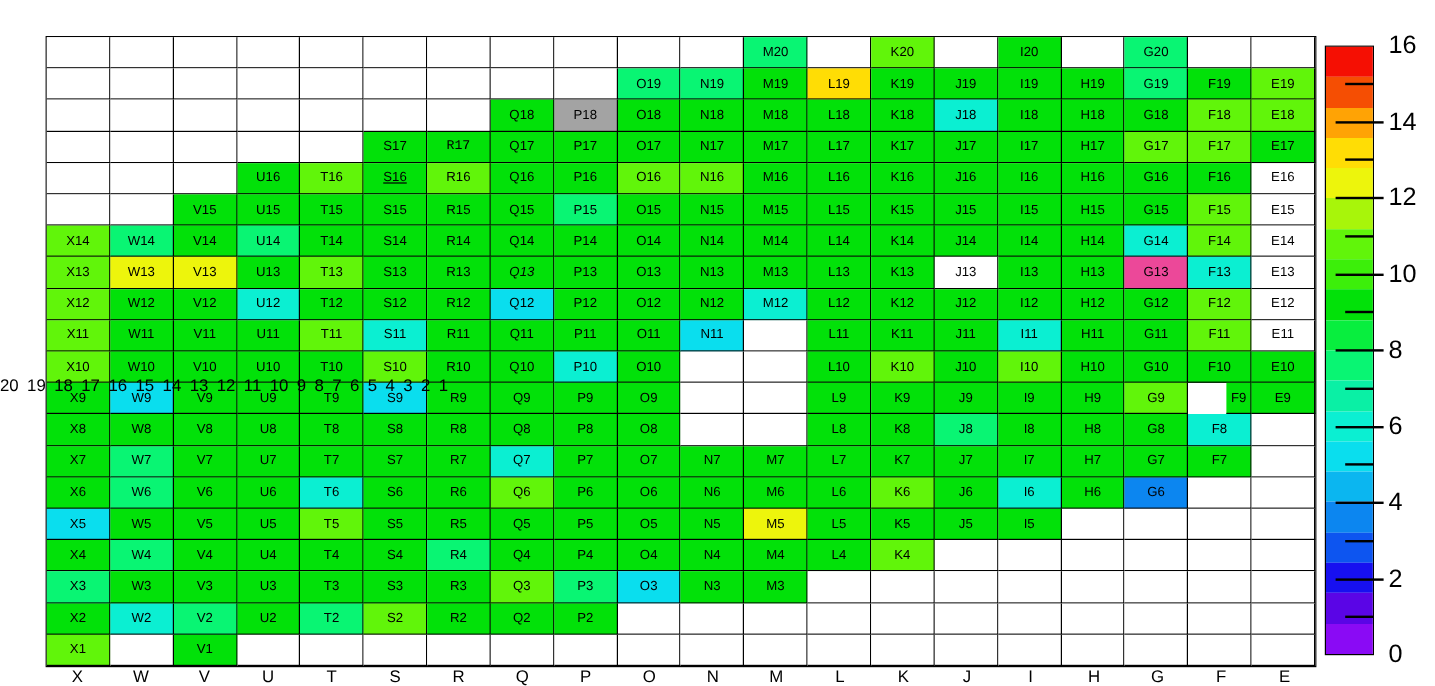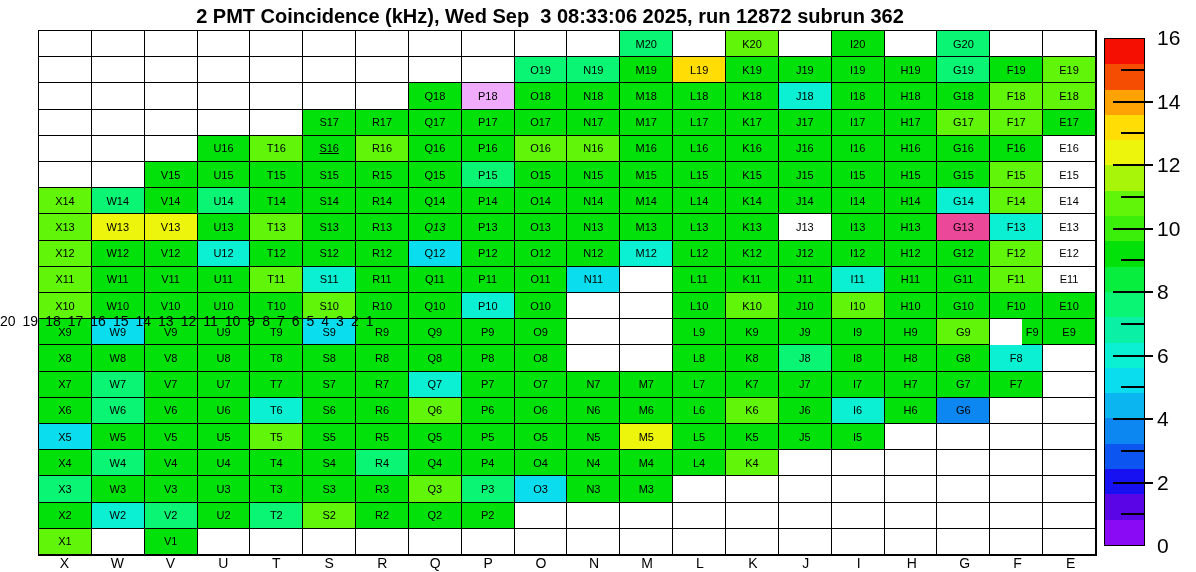--- a/index.html
+++ b/index.html
@@ -25,21 +25,20 @@
   #colorbar div{flex:1;}
   .cbtick{position:absolute;height:2px;background:#000;}
   .cbtick.major{left:1113px;width:40px;}
   .cbtick.minor{left:1121px;width:24px;}
   .cblabel{position:absolute;left:1157px;width:38px;font-size:21px;text-align:left;}
 </style>
 </head>
 <body>
 
 <div class="canvas">
-  <div class="title">2 PMT Coincidence (kHz), Wed Sep  3 08:33:06 2025, run 12872 subrun 362</div>
   <div id="grid">
       <div class="cell" style="background: rgb(255, 255, 255);"></div>
       <div class="cell" style="background: rgb(255, 255, 255);"></div>
       <div class="cell" style="background: rgb(255, 255, 255);"></div>
       <div class="cell" style="background: rgb(255, 255, 255);"></div>
       <div class="cell" style="background: rgb(255, 255, 255);"></div>
       <div class="cell" style="background: rgb(255, 255, 255);"></div>
       <div class="cell" style="background: rgb(255, 255, 255);"></div>
       <div class="cell" style="background: rgb(255, 255, 255);"></div>
       <div class="cell" style="background: rgb(255, 255, 255);"></div>
@@ -75,39 +74,39 @@
       <div class="cell" style="background: rgb(2, 225, 9);">F19</div>
       <div class="cell" style="background: rgb(97, 245, 10);">E19</div>
       <div class="cell" style="background: rgb(255, 255, 255);"></div>
       <div class="cell" style="background: rgb(255, 255, 255);"></div>
       <div class="cell" style="background: rgb(255, 255, 255);"></div>
       <div class="cell" style="background: rgb(255, 255, 255);"></div>
       <div class="cell" style="background: rgb(255, 255, 255);"></div>
       <div class="cell" style="background: rgb(255, 255, 255);"></div>
       <div class="cell" style="background: rgb(255, 255, 255);"></div>
       <div class="cell" style="background: rgb(2, 225, 9);">Q18</div>
-      <div class="cell" style="background: #f0abfc;">P18</div>
+      <div class="cell" style="background: #a3a3a3;">P18</div>
       <div class="cell" style="background: rgb(2, 225, 9);">O18</div>
       <div class="cell" style="background: rgb(2, 225, 9);">N18</div>
       <div class="cell" style="background: rgb(2, 225, 9);">M18</div>
       <div class="cell" style="background: rgb(2, 225, 9);">L18</div>
       <div class="cell" style="background: rgb(2, 225, 9);">K18</div>
       <div class="cell" style="background: rgb(11, 239, 210);">J18</div>
       <div class="cell" style="background: rgb(2, 225, 9);">I18</div>
       <div class="cell" style="background: rgb(2, 225, 9);">H18</div>
       <div class="cell" style="background: rgb(2, 225, 9);">G18</div>
       <div class="cell" style="background: rgb(97, 245, 10);">F18</div>
       <div class="cell" style="background: rgb(97, 245, 10);">E18</div>
       <div class="cell" style="background: rgb(255, 255, 255);"></div>
       <div class="cell" style="background: rgb(255, 255, 255);"></div>
       <div class="cell" style="background: rgb(255, 255, 255);"></div>
       <div class="cell" style="background: rgb(255, 255, 255);"></div>
       <div class="cell" style="background: rgb(255, 255, 255);"></div>
       <div class="cell" style="background: rgb(2, 225, 9);">S17</div>
-      <div class="cell" style="background: rgb(2, 225, 9);">R17</div>
+      <div class="cell" style="background: rgb(2, 225, 9); font-family: Liberation Mono, monospace;">R17</div>
       <div class="cell" style="background: rgb(2, 225, 9);">Q17</div>
       <div class="cell" style="background: rgb(2, 225, 9);">P17</div>
       <div class="cell" style="background: rgb(2, 225, 9);">O17</div>
       <div class="cell" style="background: rgb(2, 225, 9);">N17</div>
       <div class="cell" style="background: rgb(2, 225, 9);">M17</div>
       <div class="cell" style="background: rgb(2, 225, 9);">L17</div>
       <div class="cell" style="background: rgb(2, 225, 9);">K17</div>
       <div class="cell" style="background: rgb(2, 225, 9);">J17</div>
       <div class="cell" style="background: rgb(2, 225, 9);">I17</div>
       <div class="cell" style="background: rgb(2, 225, 9);">H17</div>

